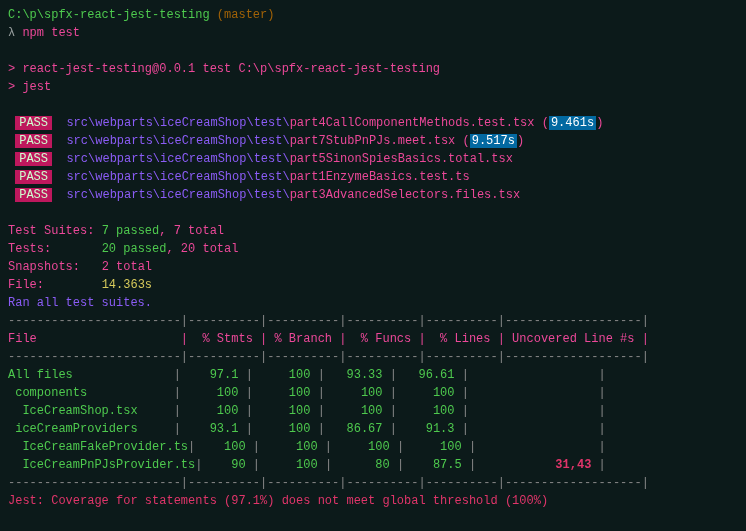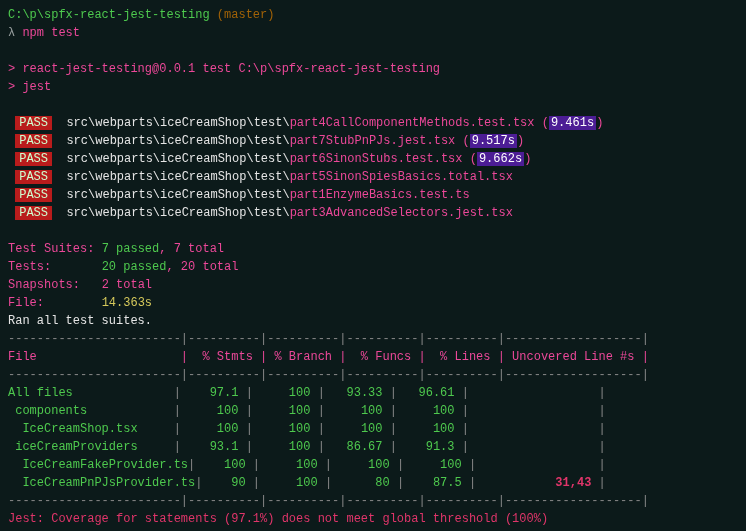--- a/index.html
+++ b/index.html
@@ -12,53 +12,52 @@
     color: #d0d0d0;
     width: 746px;
     box-sizing: border-box;
   }
   .green { color: #4ec94e; }
   .yellow { color: #d6c95b; }
   .gold { color: #a16207; }
   .red { color: #e0356a; font-weight: bold; }
   .pink { color: #e0356a; }
   .white { color: #ec4899; }
-  .dim { color: #e5e5e5; }
+  .dim { color: #8b5cf6; }
   .gray { color: #9aa0a0; }
   .pass-badge {
-    background: #b91c1c;
+    background: #be185d;
     color: #d0ffd0;
     padding: 0 4px;
   }
   .time-badge {
-    background: #4c1d95;
+    background: #0369a1;
     color: #fff;
     padding: 0 2px;
   }
   .line { white-space: pre; }
   .sep { color: #888; }
 </style>
 </head>
 <body>
 
 <div class="line"><span class="green">C:\p\spfx-react-jest-testing</span> <span class="gold">(master)</span></div>
 <div class="line"><span class="gray">λ</span> <span class="white">npm test</span></div>
 <div class="line">&nbsp;</div>
 
 <div class="line white">&gt; react-jest-testing@0.0.1 test C:\p\spfx-react-jest-testing</div>
 <div class="line white">&gt; jest</div>
 <div class="line">&nbsp;</div>
 
 <div id="test-lines">
     <div class="line"> <span class="pass-badge">PASS</span>  <span class="dim">src\webparts\iceCreamShop\test\</span><span class="white">part4CallComponentMethods.test.tsx</span> <span class="white">(</span><span class="time-badge">9.461s</span><span class="white">)</span></div>
-    <div class="line"> <span class="pass-badge">PASS</span>  <span class="dim">src\webparts\iceCreamShop\test\</span><span class="white">part7StubPnPJs.jest.tsx</span> <span class="white">(</span><span class="time-badge">9.517s</span><span class="white">)</span></div>
-    <div class="line"> <span class="pass-badge">PASS</span>  <span class="dim">src\webparts\iceCreamShop\test\</span><span class="white">part6SinonStubs.test.tsx</span> <span class="white">(</span><span class="time-badge">9.662s</span><span class="white">)</span></div>
+    <div class="line"> <span class="pass-badge">PASS</span>  <span class="dim">src\webparts\iceCreamShop\test\</span><span class="white">part7StubPnPJs.meet.tsx</span> <span class="white">(</span><span class="time-badge">9.517s</span><span class="white">)</span></div>
     <div class="line"> <span class="pass-badge">PASS</span>  <span class="dim">src\webparts\iceCreamShop\test\</span><span class="white">part5SinonSpiesBasics.total.tsx</span></div>
     <div class="line"> <span class="pass-badge">PASS</span>  <span class="dim">src\webparts\iceCreamShop\test\</span><span class="white">part1EnzymeBasics.test.ts</span></div>
-    <div class="line"> <span class="pass-badge">PASS</span>  <span class="dim">src\webparts\iceCreamShop\test\</span><span class="white">part3AdvancedSelectors.jest.tsx</span></div>
+    <div class="line"> <span class="pass-badge">PASS</span>  <span class="dim">src\webparts\iceCreamShop\test\</span><span class="white">part3AdvancedSelectors.files.tsx</span></div>
   </div>
 <div class="line">&nbsp;</div>
 
 <div class="line"><span class="white">Test Suites:</span> <span class="green">7 passed</span><span class="white">, 7 total</span></div>
 <div class="line"><span class="white">Tests:</span>       <span class="green">20 passed</span><span class="white">, 20 total</span></div>
 <div class="line"><span class="white">Snapshots:</span>   <span class="white">2 total</span></div>
 <div class="line"><span class="white">File:</span>        <span class="yellow">14.363s</span></div>
 <div class="line dim">Ran all test suites.</div>
 
 <div class="line sep">------------------------|----------|----------|----------|----------|-------------------|</div>

